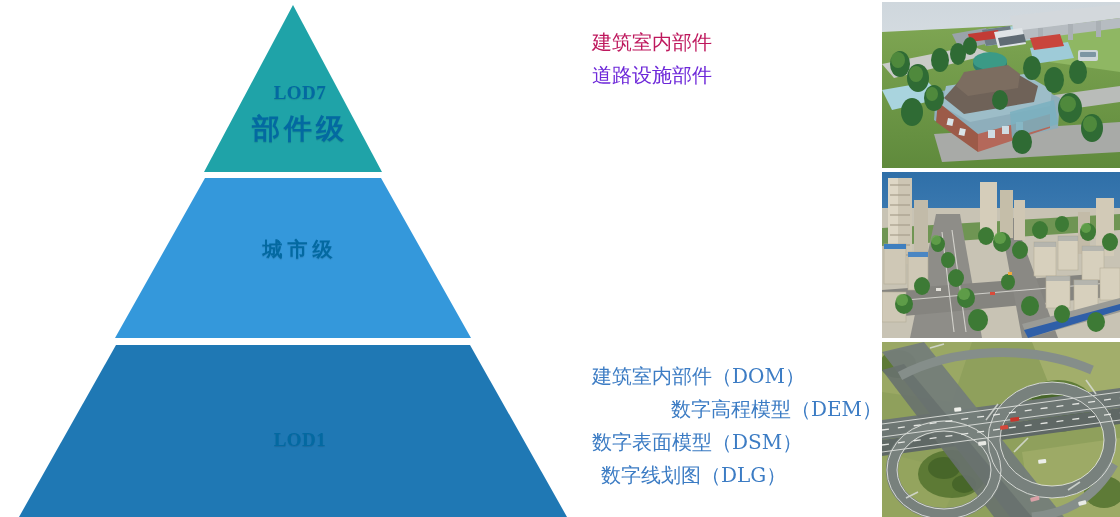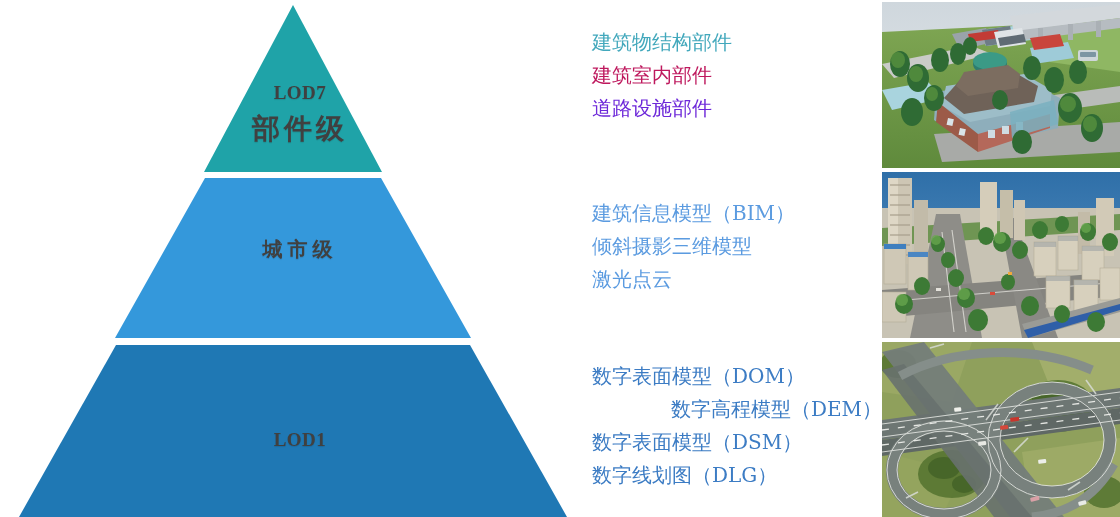--- a/index.html
+++ b/index.html
@@ -11,21 +11,21 @@
     position:relative;
   }
   #stage{position:absolute;left:0;top:0;width:1120px;height:517px;}
 
   
   .pyramid{position:absolute;left:0;top:0;width:600px;height:517px;}
   .pyr-svg{position:absolute;left:0;top:0;}
 
   .tier-label{
     position:absolute;
-    color:#404040;
+    color:#0369a1;
     text-align:center;
     width:100%;
     left:0;
     text-shadow:0 1px 1px rgba(0,0,0,.12);
     pointer-events:none;
   }
   .lod{
     font-family:"Liberation Serif","DejaVu Serif",serif;
     font-weight:700;
     font-size:19px;
@@ -102,36 +102,30 @@
     </div>
 
     <div class="tier-label" id="tier3-text">
       <span class="lod">LOD1</span>
     </div>
   </div>
 
   <div class="desc-col">
 
     <div class="desc-block" id="desc-1">
-      <div class="desc-line" style="color: rgb(66, 168, 188);">建筑物结构部件</div>
       <div class="desc-line" style="color: #be185d;">建筑室内部件</div>
       <div class="desc-line" style="color: #6d28d9;">道路设施部件</div>
     </div>
 
-    <div class="desc-block" id="desc-2">
-      <div class="desc-line" style="color: rgb(91, 155, 224);">建筑信息模型（BIM）</div>
-      <div class="desc-line" style="color: rgb(91, 155, 224);">倾斜摄影三维模型</div>
-      <div class="desc-line" style="color: rgb(91, 155, 224);">激光点云</div>
-    </div>
 
     <div class="desc-block" id="desc-3">
-      <div class="desc-line" style="color: rgb(60, 124, 196);">数字表面模型（DOM）</div>
+      <div class="desc-line" style="color: rgb(60, 124, 196);">建筑室内部件（DOM）</div>
       <div class="desc-line" style="color: rgb(60, 124, 196); text-align: right;">数字高程模型（DEM）</div>
       <div class="desc-line" style="color: rgb(60, 124, 196);">数字表面模型（DSM）</div>
-      <div class="desc-line" style="color: rgb(60, 124, 196);">数字线划图（DLG）</div>
+      <div class="desc-line" style="color: rgb(60, 124, 196); margin-left: 9px;">数字线划图（DLG）</div>
     </div>
   </div>
 
   <div class="img-col">
 
     <div class="thumb" id="thumb-1">
       <svg viewBox="0 0 238 166" preserveAspectRatio="none">
         <defs>
           <linearGradient id="sky1" x1="0" y1="0" x2="0" y2="1">
             <stop offset="0" stop-color="#cfd7dd"></stop>

